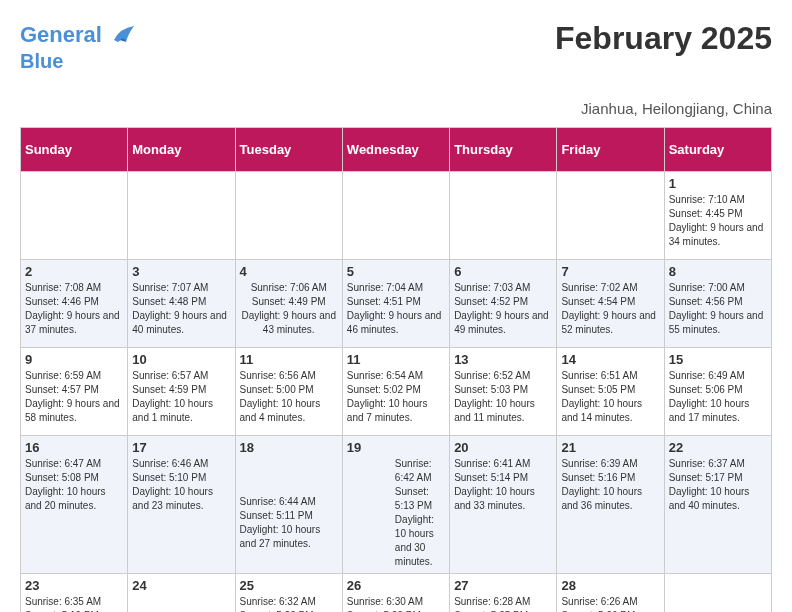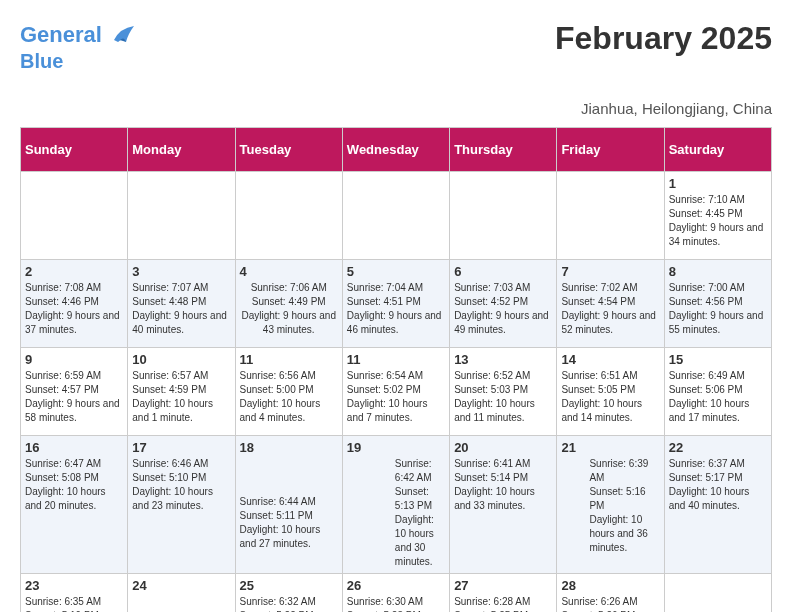--- a/index.html
+++ b/index.html
@@ -258,21 +258,21 @@
 Daylight: 10 hours and 30 minutes.</div>
         </td>
         <td>
           <div class="cell-date">20</div>
           <div class="cell-info" style="white-space: pre-line;">Sunrise: 6:41 AM
 Sunset: 5:14 PM
 Daylight: 10 hours and 33 minutes.</div>
         </td>
         <td>
           <div class="cell-date">21</div>
-          <div class="cell-info" style="white-space: pre-line; margin-left: 28px;">Sunrise: 6:39 AM
+          <div class="cell-info" style="white-space: pre-line;">Sunrise: 6:39 AM
 Sunset: 5:16 PM
 Daylight: 10 hours and 36 minutes.</div>
         </td>
         <td>
           <div class="cell-date">22</div>
           <div class="cell-info" style="white-space: pre-line;">Sunrise: 6:37 AM
 Sunset: 5:17 PM
 Daylight: 10 hours and 40 minutes.</div>
         </td>
       </tr>

